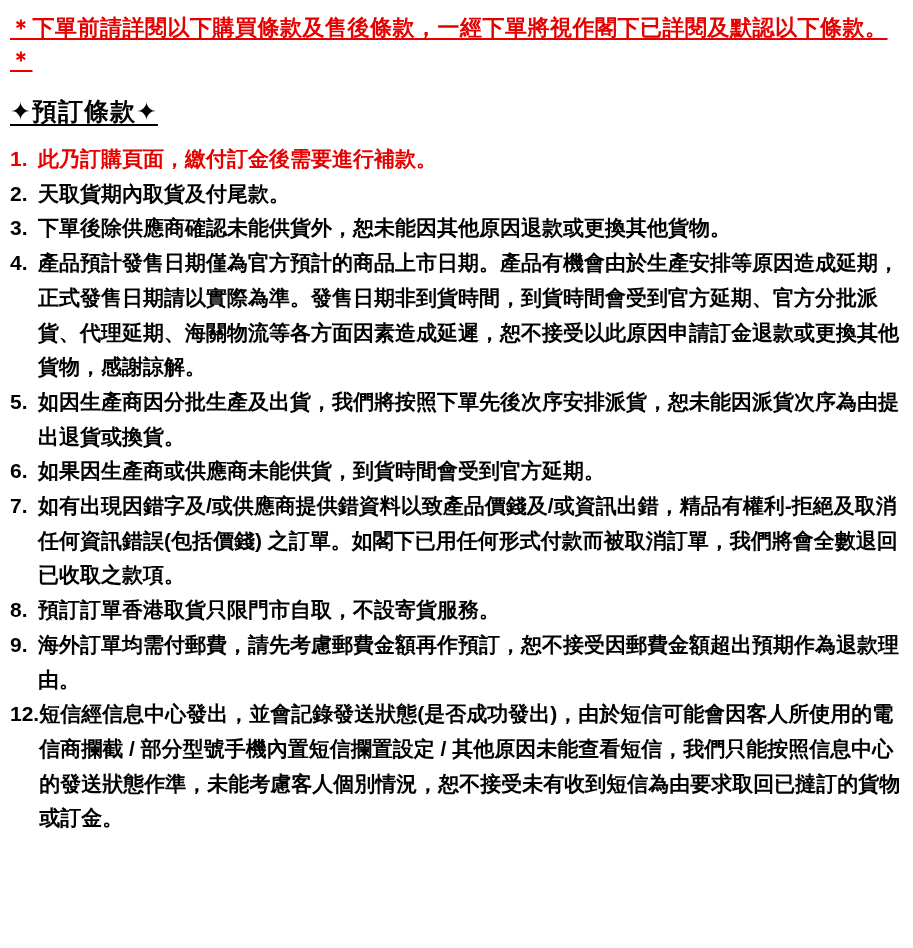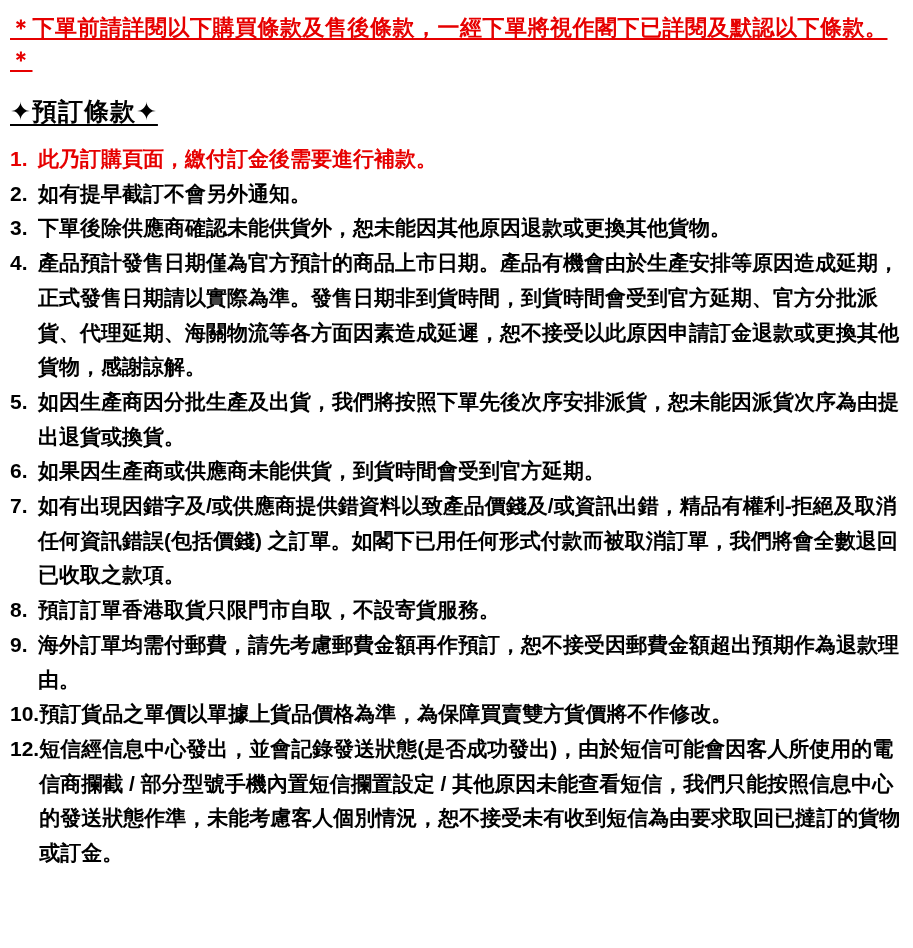--- a/index.html
+++ b/index.html
@@ -78,21 +78,21 @@
 
   <p class="section-title">✦預訂條款✦</p>
 
   <ol class="terms">
       <li class="red-item">
         <span class="num">1.</span>
         <span class="body"><span>此乃訂購頁面，繳付訂金後需要進行補款。</span></span>
       </li>
       <li>
         <span class="num">2.</span>
-        <span class="body"><span>如有提早截訂不會另外通知。</span></span>
+        <span class="body"><span>天取貨期內取貨及付尾款。</span></span>
       </li>
       <li>
         <span class="num">3.</span>
         <span class="body"><span>下單後除供應商確認未能供貨外，恕未能因其他原因退款或更換其他貨物。</span></span>
       </li>
       <li>
         <span class="num">4.</span>
         <span class="body"><span>產品預計發售日期僅為官方預計的商品上市日期。產品有機會由於生產安排等原因造成延期，正式發售日期請以實際為準。發售日期非到貨時間，到貨時間會受到官方延期、官方分批派貨、代理延期、海關物流等各方面因素造成延遲，恕不接受以此原因申請訂金退款或更換其他貨物，感謝諒解。</span></span>
       </li>
       <li>
@@ -109,21 +109,17 @@
       </li>
       <li>
         <span class="num">8.</span>
         <span class="body"><span>預訂訂單香港取貨只限門市自取，不設寄貨服務。</span></span>
       </li>
       <li>
         <span class="num">9.</span>
         <span class="body"><span>海外訂單均需付郵費，請先考慮郵費金額再作預訂，恕不接受因郵費金額超出預期作為退款理由。</span></span>
       </li>
       <li>
-        <span class="num">10.</span>
-        <span class="body"><span>預訂貨品之單價以單據上貨品價格為準，為保障買賣雙方貨價將不作修改。</span></span>
-      </li>
-      <li>
         <span class="num">12.</span>
         <span class="body"><span>短信經信息中心發出，並會記錄發送狀態(是否成功發出)，由於短信可能會因客人所使用的電信商攔截 / 部分型號手機內置短信攔置設定 / 其他原因未能查看短信，我們只能按照信息中心的發送狀態作準，未能考慮客人個別情況，恕不接受未有收到短信為由要求取回已撻訂的貨物或訂金。</span></span>
       </li>
     </ol>
 </div>
 
 </body></html>

